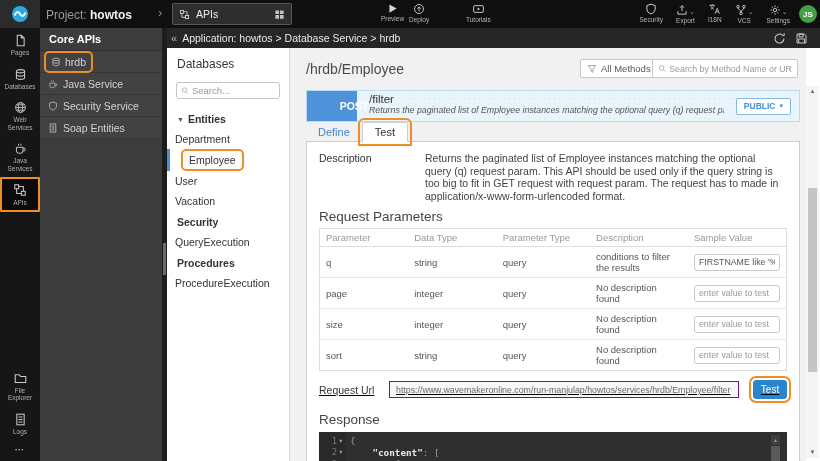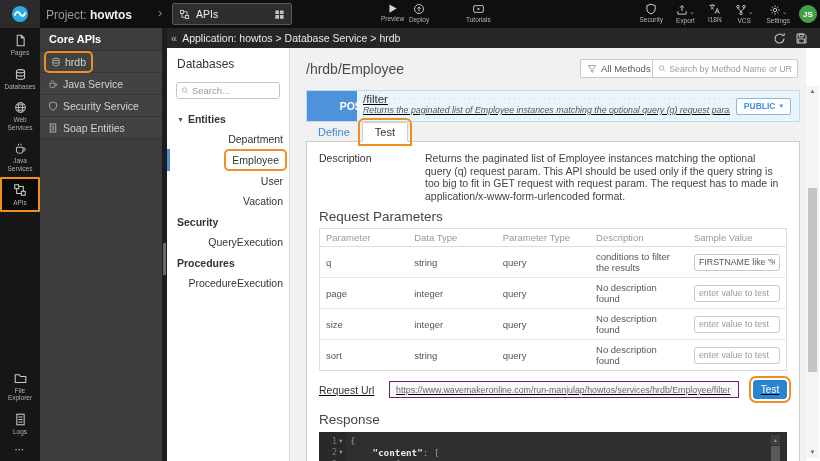--- a/index.html
+++ b/index.html
@@ -56,38 +56,38 @@
   .bc-icons .i { cursor:pointer; }
 
   
   .endpoints { position:absolute; left:167px; top:48px; width:123px; height:413px; background:#fff; border-right:1px solid #d8d8d8; z-index:17; }
   .ep-title { font-size:12px; color:#333; padding:9px 10px 6px; }
   .ep-search { margin:5px 9px 9px; height:17px; border:1px solid #c5c5c5; border-radius:3px; display:flex; align-items:center; padding:0 4px; gap:3px; color:#999; background:#fff; }
   .ep-search input { border:none; outline:none; width:100%; font-size:9.5px; color:#555; font-family:inherit; }
   .ep-search input::placeholder { color:#999; }
   .ep-sec { font-size:10.5px; font-weight:bold; color:#333; padding:5px 10px 4px; display:flex; align-items:center; gap:4px; cursor:pointer; }
   .ep-sec .caret { font-size:7px; color:#555; }
-  .ep-item { font-size:10.5px; color:#333; padding:4px 6px 4px 14px; cursor:pointer;text-align:right; }
+  .ep-item { font-size:10.5px; color:#333; padding:4px 6px 4px 8px; cursor:pointer; }
   .ep-item.sel { border-left:3px solid #4a90d9; padding-left:15px; }
   .ep-item .ann { padding:1px 4px; display:inline-block; }
 
   
   .main { position:absolute; left:290px; top:48px; width:516px; height:413px; background:#f1f1f1; overflow:hidden; z-index:10; }
   .page-title { position:absolute; left:16px; top:13px; font-size:14px; color:#4a4a4a; }
   .methods-dd { position:absolute; left:290px; top:11px; height:19px; background:#fff; border:1px solid #c9c9c9; border-radius:2px; display:flex; align-items:center; padding:0 6px; gap:4px; color:#666; cursor:pointer; }
   .methods-dd .txt { font-size:9.5px; color:#555; }
   .methods-dd .caret { font-size:7px; color:#777; }
   .m-search { position:absolute; left:362px; top:11px; width:146px; height:19px; background:#fff; border:1px solid #c9c9c9; border-radius:2px; display:flex; align-items:center; padding:0 5px; gap:3px; color:#999; }
   .m-search input { border:none; outline:none; width:100%; font-size:8.8px; color:#555; font-family:inherit; }
   .m-search input::placeholder { color:#999; }
 
   .api-bar { position:absolute; left:16px; top:42px; width:494px; height:32px; background:#e9f4fb; border:1px solid #b9dcef; display:flex; align-items:stretch;
     background-image:radial-gradient(#d4e9f6 0.8px, rgba(0,0,0,0) 0.9px); background-size:5px 5px; cursor:pointer; }
   .method-badge { width:50px; background:#4e93d9; color:#fff; font-size:10.5px; font-weight:bold; display:flex; align-items:center; justify-content:center;padding-left:44px; }
-  .api-info { flex:1; padding:2px 6px; overflow:hidden;text-decoration:underline; }
+  .api-info { flex:1; padding:2px 12px; overflow:hidden; }
   .api-path { font-size:11.5px; color:#333; }
   .api-sum { font-size:8.8px; font-style:italic; color:#555; white-space:nowrap; overflow:hidden; }
   .public-btn { align-self:center; margin-right:8px; height:17px; padding:0 7px; background:#fdfeff; border:1px solid #85b9e2; border-radius:2px; color:#4590d2; font-size:8.5px; font-weight:bold; display:flex; align-items:center; gap:4px; cursor:pointer; }
   .public-btn .caret { font-size:7px; }
 
   .tabs { position:absolute; left:16px; top:74px; display:flex; z-index:3; }
   .tab { height:20px; padding:0 12px; font-size:11px; display:flex; align-items:center; cursor:pointer; }
   .tab.define { color:#4288cf; }
   .tab.active { background:#fff; border:1px solid #cccccc; border-bottom:1px solid #fff; border-radius:2px 2px 0 0; color:#333; margin-bottom:-1px; }
 

